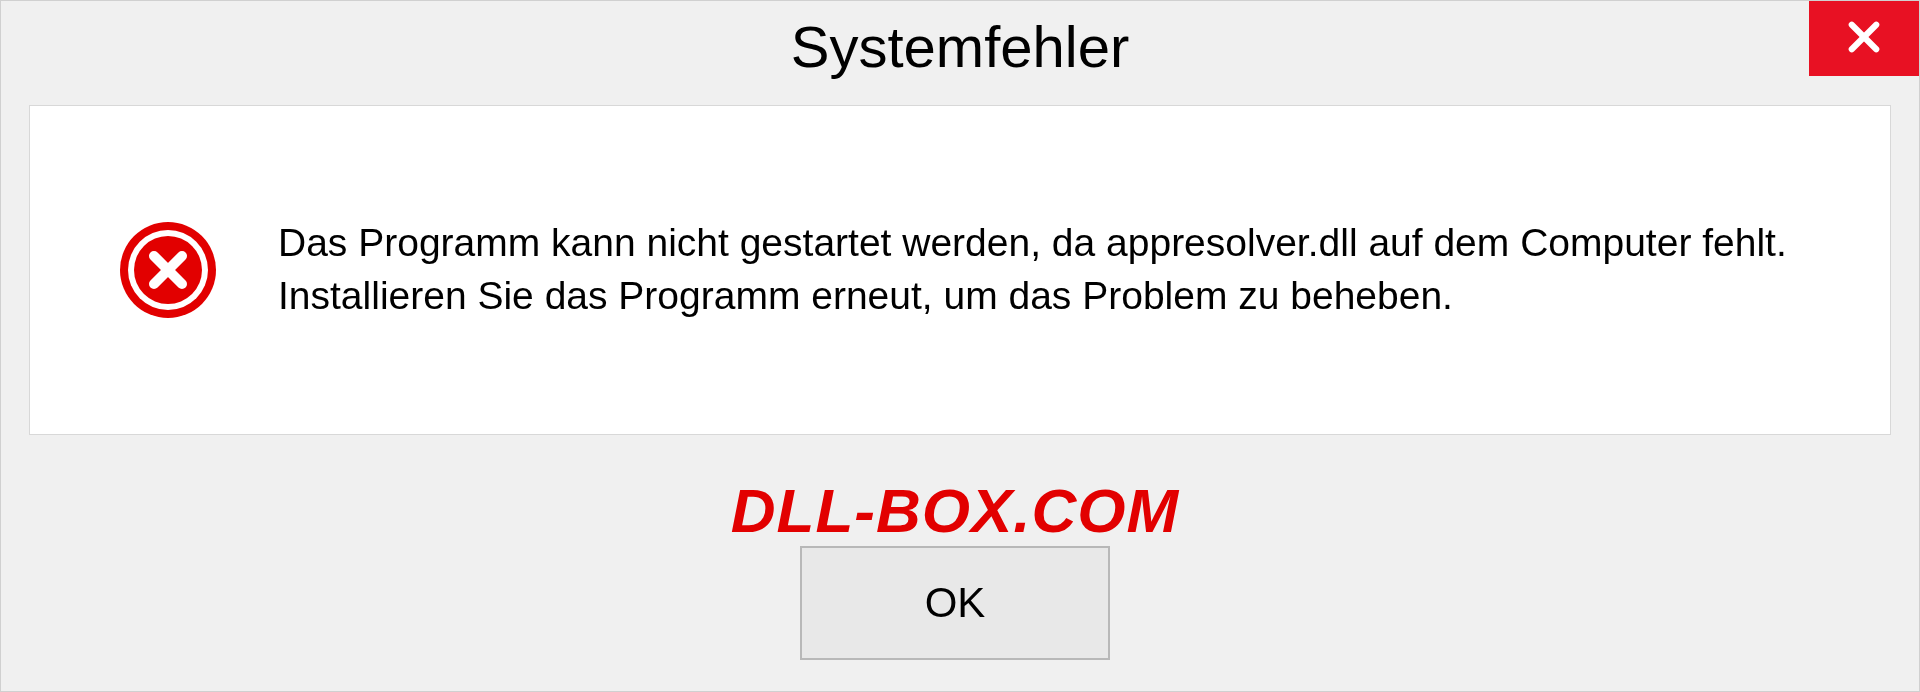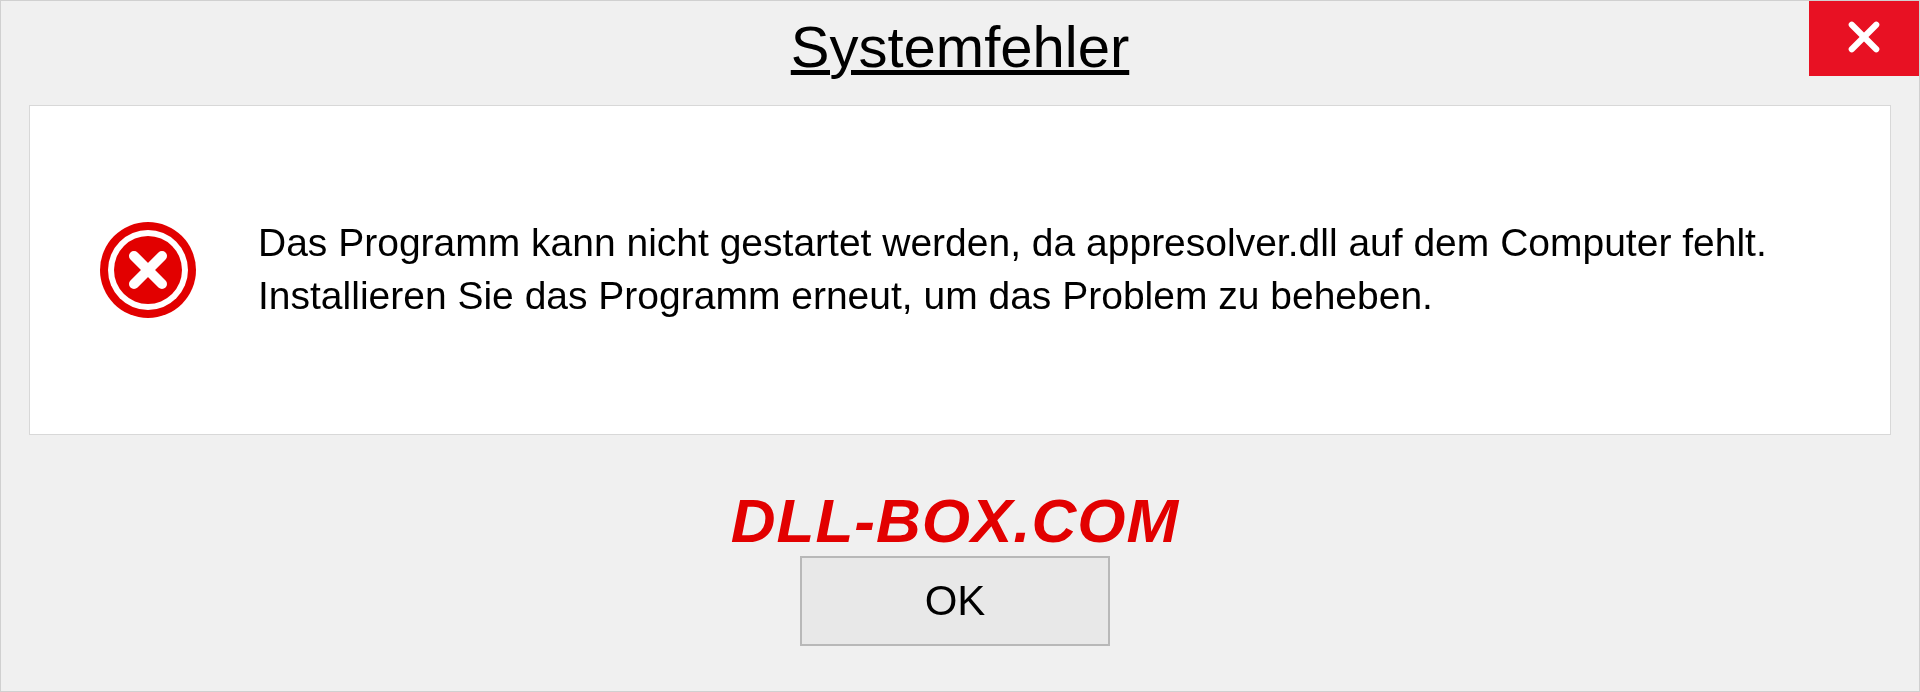--- a/index.html
+++ b/index.html
@@ -27,43 +27,42 @@
       position: relative;
       height: 90px;
       display: flex;
       align-items: center;
       justify-content: center;
     }
     .title {
       font-size: 58px;
       font-weight: 400;
       color: #000;
-      text-decoration: underline;
     }
     .close-button {
       position: absolute;
       top: 0;
       right: 0;
       width: 110px;
       height: 75px;
       background: #e81123;
       display: flex;
       align-items: center;
       justify-content: center;
       cursor: pointer;
     }
     .close-button svg {
       width: 42px;
       height: 42px;
     }
     .content-panel {
-      margin: 14px 28px 10px 28px;
+      margin: 14px 28px 0 28px;
       background: #ffffff;
       border: 1px solid #d8d8d8;
-      padding: 70px 80px 70px 68px;
+      padding: 70px 80px 70px 88px;
       display: flex;
       align-items: center;
       gap: 60px;
       min-height: 330px;
     }
     .error-icon {
       flex-shrink: 0;
       width: 100px;
       height: 100px;
     }
@@ -83,21 +82,21 @@
     .watermark {
       font-size: 62px;
       font-weight: 800;
       font-style: italic;
       color: #e20000;
       letter-spacing: 1px;
       font-family: Arial, sans-serif;
     }
     .ok-button {
       width: 310px;
-      height: 90px;
+      height: 114px;
       background: #e8e8e8;
       border: 2px solid #b8b8b8;
       font-size: 42px;
       color: #000;
       display: flex;
       align-items: center;
       justify-content: center;
       cursor: pointer;
     }
   </style>

